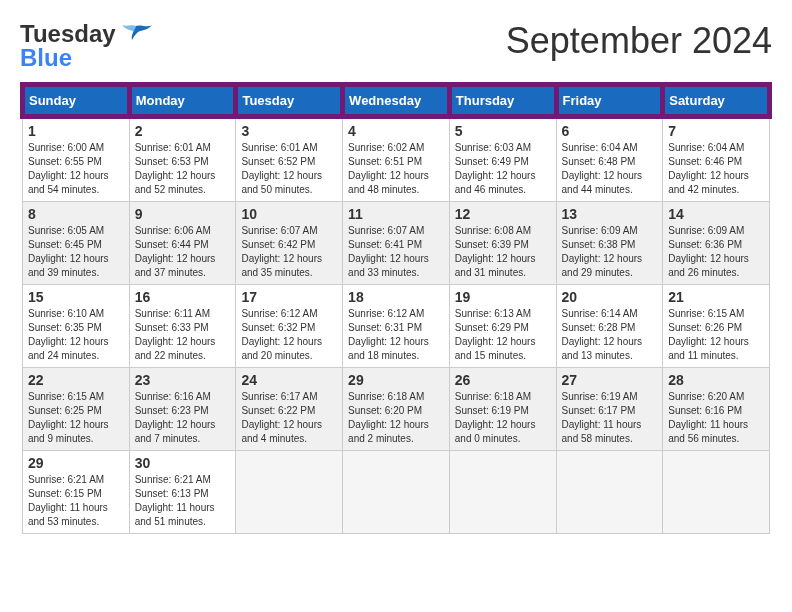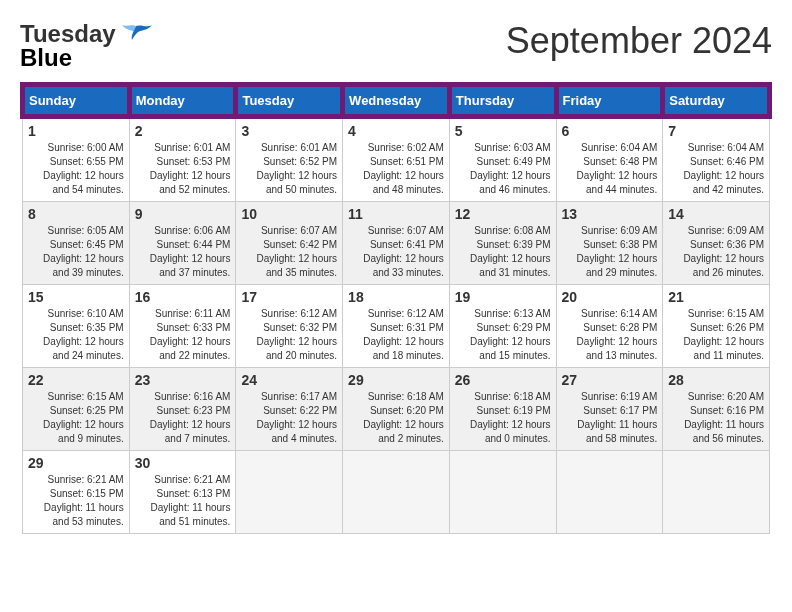--- a/index.html
+++ b/index.html
@@ -62,39 +62,38 @@
     .day-num {
       font-size: 14px;
       font-weight: bold;
       display: block;
       margin-bottom: 2px;
     }
     .day-info {
       font-size: 10px;
       line-height: 1.4;
       color: #333;
-      text-align: right;
     }
     .row-shaded td {
       background: #f0f0f0;
     }
   </style>
 </head>
 <body>
 
 <div class="header-area">
   <div class="logo">
     <div style="display:flex; align-items:center;">
       <span style="font-size:24px; font-weight:bold; color:#333;">Tuesday</span>
       <svg width="36" height="24" viewBox="0 0 36 24" style="margin-left:2px;">
         <path d="M18 4 C22 2, 30 6, 34 3 C30 8, 24 8, 20 10 C18 12, 16 14, 14 18 C13 14, 15 10, 18 4Z" fill="#1a6bbf"></path>
         <path d="M18 4 C14 2, 8 5, 4 3 C8 8, 14 8, 16 10" fill="#4a9fe0" opacity="0.7"></path>
       </svg>
     </div>
-    <div style="font-size:24px; font-weight:bold; color:#000000; margin-top:-4px;">Blue</div>
+    <div style="font-size:24px; font-weight:bold; color:#3b82f6; margin-top:-4px;">Blue</div>
   </div>
   <div class="title-area">
     <div class="month-title">September 2024</div>
   </div>
 </div>
 
 <table class="calendar">
   <thead>
     <tr>
       <th>Sunday</th>

